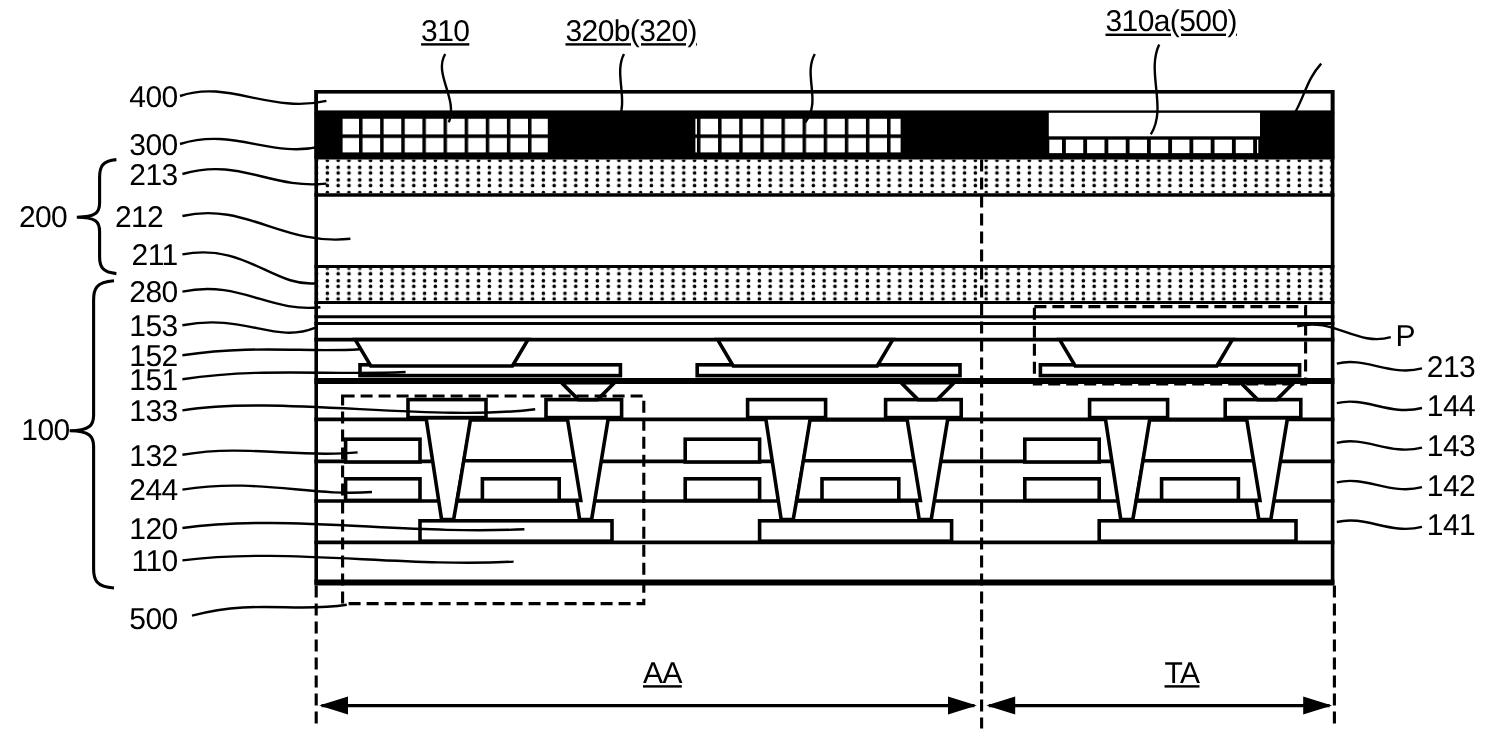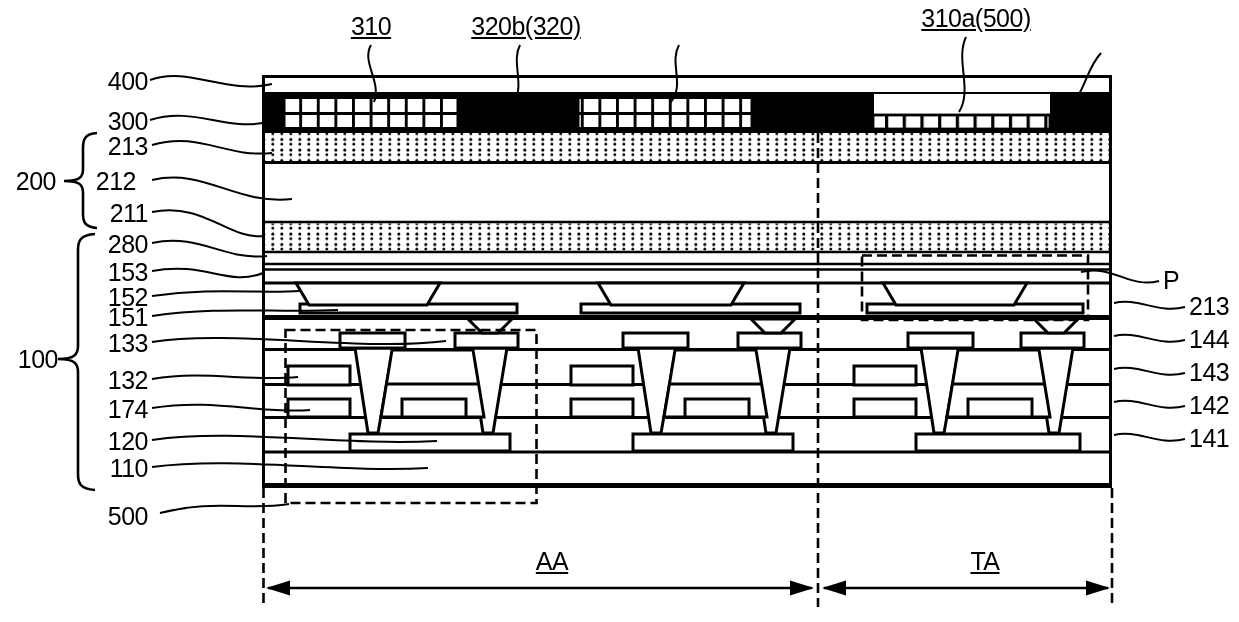--- a/index.html
+++ b/index.html
@@ -179,21 +179,21 @@
   <div class="lbl right" style="left:88px;top:108px;width:60px">300</div>
   <div class="lbl right" style="left:88px;top:133px;width:60px">213</div>
   <div class="lbl right" style="left:76px;top:168px;width:60px">212</div>
   <div class="lbl right" style="left:88px;top:200px;width:60px">211</div>
   <div class="lbl right" style="left:88px;top:231px;width:60px">280</div>
   <div class="lbl right" style="left:88px;top:259px;width:60px">153</div>
   <div class="lbl right" style="left:88px;top:284px;width:60px">152</div>
   <div class="lbl right" style="left:88px;top:304px;width:60px">151</div>
   <div class="lbl right" style="left:88px;top:330px;width:60px">133</div>
   <div class="lbl right" style="left:88px;top:367px;width:60px">132</div>
-  <div class="lbl right" style="left:88px;top:396px;width:60px">174</div>
+  <div class="lbl right" style="left:88px;top:396px;width:60px">244</div>
   <div class="lbl right" style="left:88px;top:428px;width:60px">120</div>
   <div class="lbl right" style="left:88px;top:455px;width:60px">110</div>
   <div class="lbl right" style="left:88px;top:503px;width:60px">500</div>
 
   <div class="lbl right" style="left:8px;top:168px;width:48px">200</div>
   <div class="lbl right" style="left:10px;top:346px;width:48px">100</div>
 
   <div class="lbl center" style="left:306px;top:13px;width:130px">310</div>
   <div class="lbl center" style="left:461px;top:13px;width:130px">320b(320)</div>
   <div class="lbl center" style="left:911px;top:5px;width:130px">310a(500)</div>

